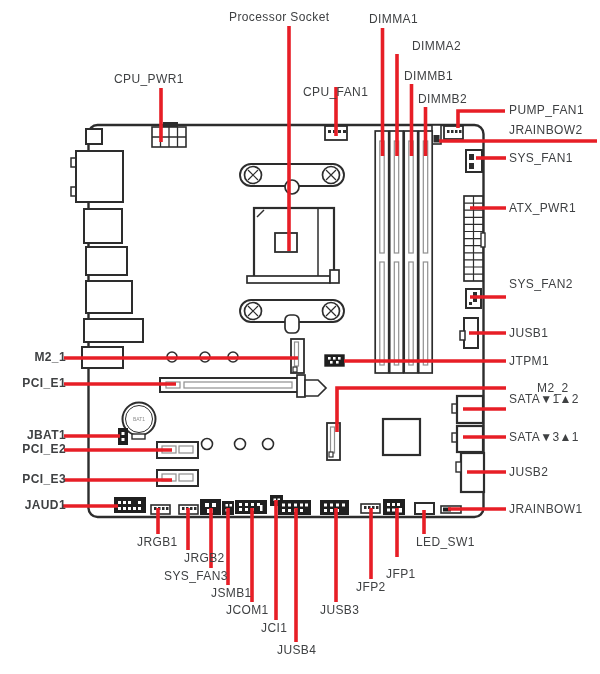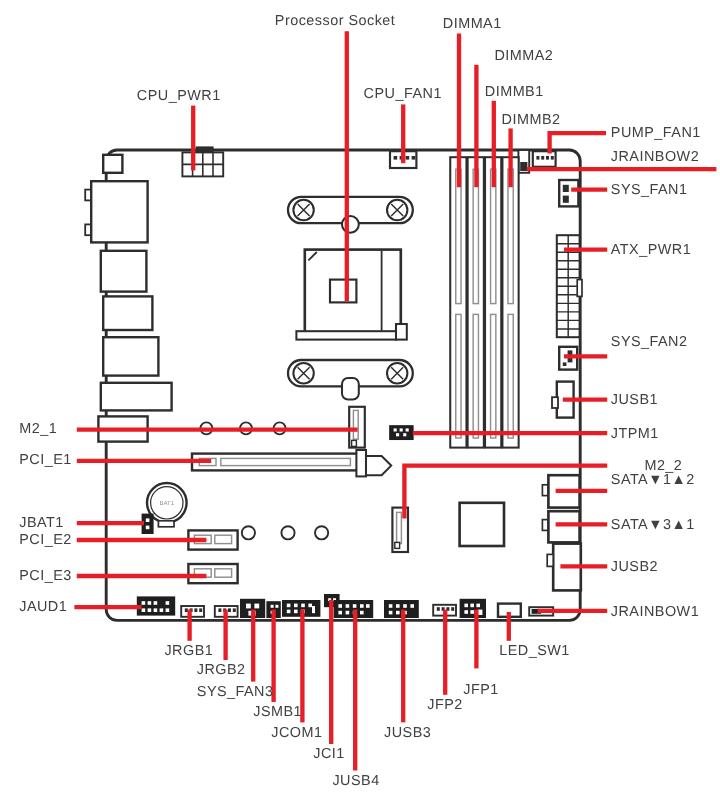--- a/index.html
+++ b/index.html
@@ -1,21 +1,21 @@
 <!DOCTYPE html>
 <html><head>
 <meta charset="utf-8">
 <style>
   html,body{margin:0;padding:0;background:#fff;}
   #stage{position:relative;width:600px;height:674px;background:#ffffff;overflow:hidden;
          font-family:"Liberation Sans","DejaVu Sans",sans-serif;}
   #board-svg{position:absolute;left:0;top:0;}
   .lbl{position:absolute;font-size:12px;line-height:13px;letter-spacing:0.4px;
        color:#3f4143;white-space:nowrap;}
-  .lbl-r{text-align:left;width:62px;left:16px;}
+  .lbl-r{text-align:right;width:62px;left:4px;font-weight:bold;}
 </style>
 </head>
 <body>
 
 <div id="stage">
 
 <svg id="board-svg" width="600" height="674" viewBox="0 0 600 674">
   <g stroke="#2d2d2d" fill="#ffffff" stroke-width="2">
 
     <rect x="88.5" y="125" width="395" height="392" rx="9" stroke-width="2.4"></rect>
@@ -347,21 +347,21 @@
     </g>
   </g>
 </svg>
 
 <div class="lbl" style="left:229px;top:11px">Processor Socket</div>
 <div class="lbl" style="left:369px;top:13px">DIMMA1</div>
 <div class="lbl" style="left:412px;top:40px">DIMMA2</div>
 <div class="lbl" style="left:404px;top:70px">DIMMB1</div>
 <div class="lbl" style="left:418px;top:93px">DIMMB2</div>
 <div class="lbl" style="left:114px;top:73px">CPU_PWR1</div>
-<div class="lbl" style="left:303px;top:72px">CPU_FAN1</div>
+<div class="lbl" style="left:303px;top:86px">CPU_FAN1</div>
 
 <div class="lbl" style="left:509px;top:104px">PUMP_FAN1</div>
 <div class="lbl" style="left:509px;top:124px">JRAINBOW2</div>
 <div class="lbl" style="left:509px;top:152px">SYS_FAN1</div>
 <div class="lbl" style="left:509px;top:202px">ATX_PWR1</div>
 <div class="lbl" style="left:509px;top:278px">SYS_FAN2</div>
 <div class="lbl" style="left:509px;top:327px">JUSB1</div>
 <div class="lbl" style="left:509px;top:355px">JTPM1</div>
 <div class="lbl" style="left:537px;top:382px">M2_2</div>
 <div class="lbl" style="left:509px;top:393px">SATA▼1▲2</div>
@@ -370,21 +370,21 @@
 <div class="lbl" style="left:509px;top:503px">JRAINBOW1</div>
 
 <div class="lbl lbl-r" style="top:351px">M2_1</div>
 <div class="lbl lbl-r" style="top:377px">PCI_E1</div>
 <div class="lbl lbl-r" style="top:429px">JBAT1</div>
 <div class="lbl lbl-r" style="top:443px">PCI_E2</div>
 <div class="lbl lbl-r" style="top:473px">PCI_E3</div>
 <div class="lbl lbl-r" style="top:499px">JAUD1</div>
 
 <div class="lbl" style="left:137px;top:536px">JRGB1</div>
-<div class="lbl" style="left:164px;top:552px">JRGB2</div>
+<div class="lbl" style="left:184px;top:552px">JRGB2</div>
 <div class="lbl" style="left:164px;top:570px">SYS_FAN3</div>
 <div class="lbl" style="left:211px;top:587px">JSMB1</div>
 <div class="lbl" style="left:226px;top:604px">JCOM1</div>
 <div class="lbl" style="left:261px;top:622px">JCI1</div>
 <div class="lbl" style="left:277px;top:644px">JUSB4</div>
 <div class="lbl" style="left:320px;top:604px">JUSB3</div>
 <div class="lbl" style="left:356px;top:581px">JFP2</div>
 <div class="lbl" style="left:386px;top:568px">JFP1</div>
 <div class="lbl" style="left:416px;top:536px">LED_SW1</div>
 

